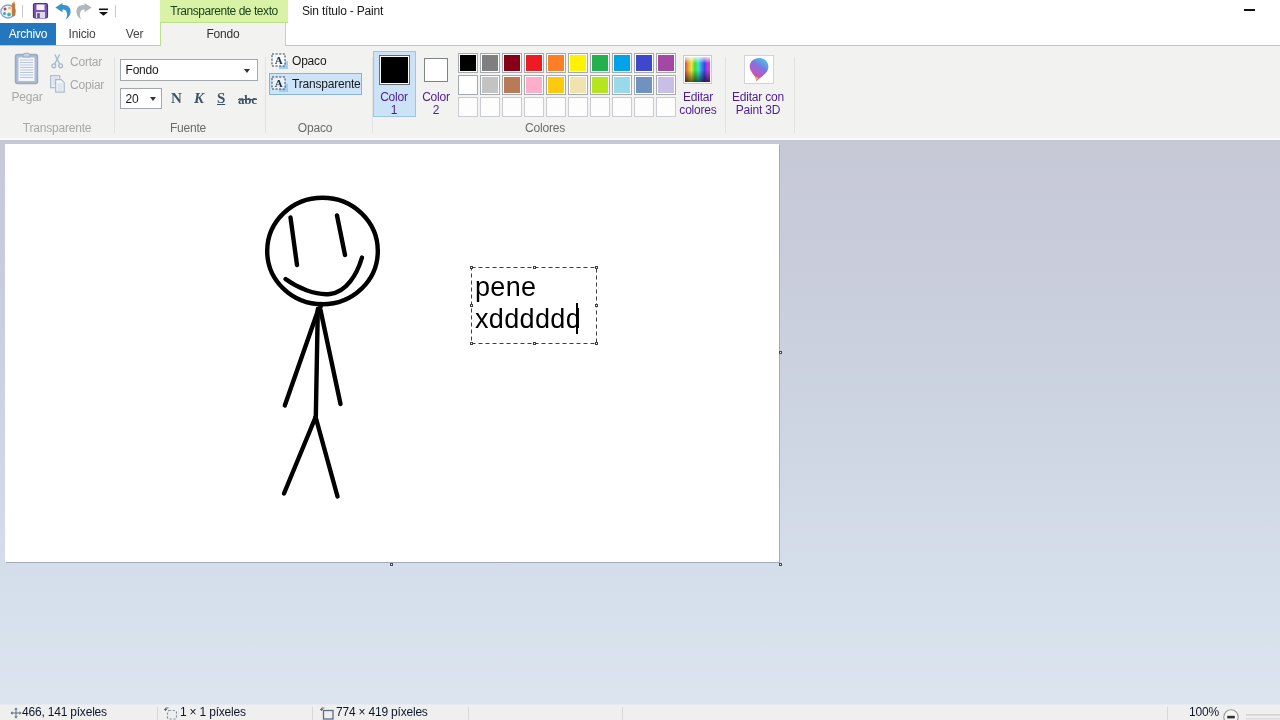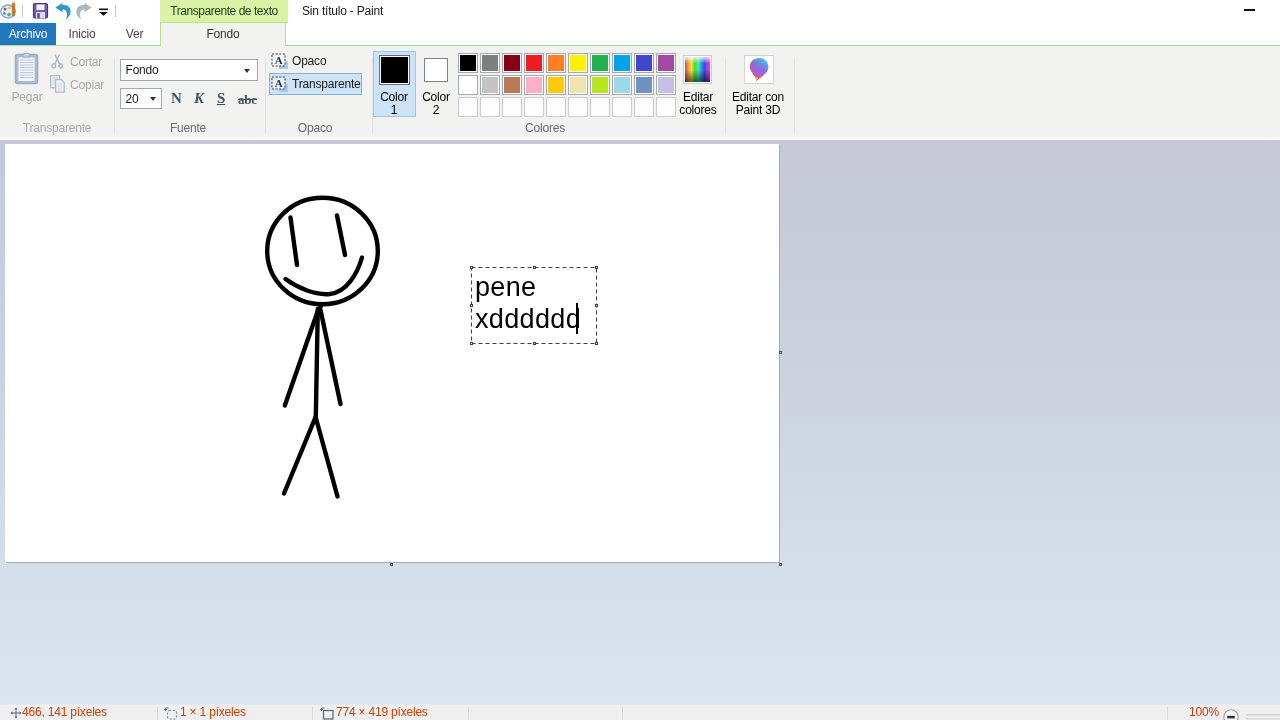--- a/index.html
+++ b/index.html
@@ -46,38 +46,38 @@
 
 .fbtn { position:absolute; font-family:"Liberation Serif", serif; font-weight:bold; color:#3c5268; font-size:15px; }
 
 
 #btn-transp { position:absolute; left:268.5px; top:26.5px; width:93.5px; height:22px; background:#cde3f7; border:1px solid #88b3d8; }
 
 
 #btn-color1 { position:absolute; left:372.5px; top:5px; width:43px; height:66px; background:#cbe2f7; border:1px solid #9cc5ea; }
 .sw { position:absolute; background:#fff; }
 .swi { position:absolute; }
-.clabel { position:absolute; font-size:12px; color:#000000; text-align:center; line-height:13.5px; }
+.clabel { position:absolute; font-size:12px; color:#4c1d95; text-align:center; line-height:13.5px; }
 .cell { position:absolute; width:20px; height:20px; background:#fff; border:1px solid #a5aaaf; }
 .cell .in { position:absolute; left:1px; top:1px; width:16px; height:16px; }
 .cell-empty { position:absolute; width:20px; height:20px; background:#fdfdfd; border:1px solid #c9cdd1; }
 
 
 #workarea { left:0; top:139.5px; width:1280px; height:564px;
   background:linear-gradient(180deg,#c6c8d6 0%,#cbd1df 40%,#d5dfeb 80%,#dbe4ef 100%); }
 #canvas { position:absolute; left:5px; top:4px; width:774px; height:418.5px; background:#fff; box-shadow:1px 1px 0 0 #a2abbd; }
 .handle { position:absolute; width:3px; height:3px; background:#fff; border:1px solid #494e52; }
 .th { position:absolute; width:3px; height:3px; background:#fff; border:1px solid #3c4043; }
 
 
 #textobj { position:absolute; left:475px; top:270.6px; font-size:27px; line-height:32.2px; color:#000; letter-spacing:0.35px; white-space:pre; }
 #caret { position:absolute; left:576.3px; top:303.3px; width:1.7px; height:30.6px; background:#000; }
 
 
-#statusbar { left:0; top:703.5px; width:1280px; height:16.5px; background:#efefef; border-top:1px solid #e6e9f0; font-size:12px; color:#c2410c; }
+#statusbar { left:0; top:703.5px; width:1280px; height:16.5px; background:#efefef; border-top:1px solid #e6e9f0; font-size:12px; color:#0f172a; }
 .ssep { position:absolute; top:2px; width:1px; height:15px; background:#d7d7d7; }
 .stext { position:absolute; top:0.5px; }
 </style>
 </head>
 <body>
 
 <div class="abs" id="titlebar">
   <div class="abs" id="qat">
     <svg width="120" height="23" viewBox="0 0 120 23" style="position:absolute;left:0;top:0">
 

